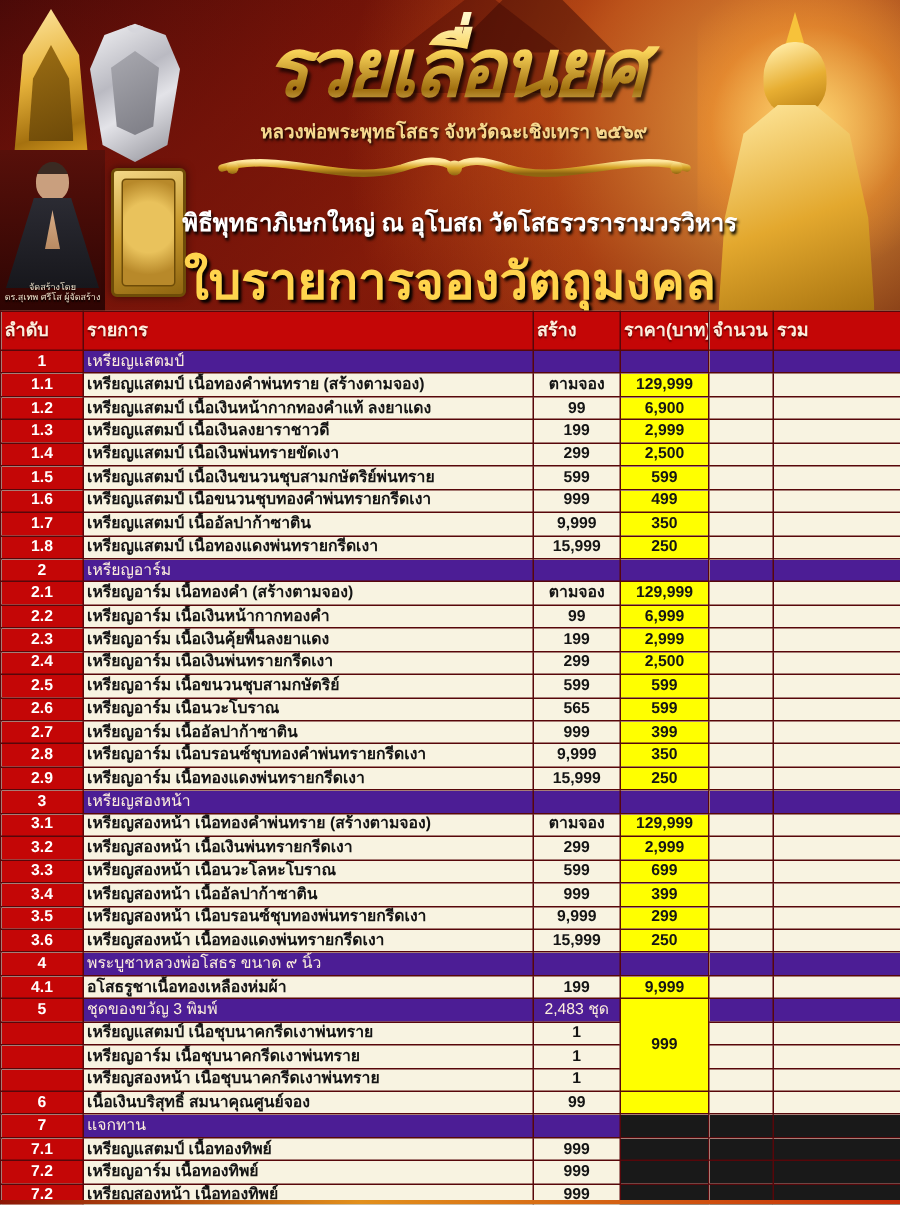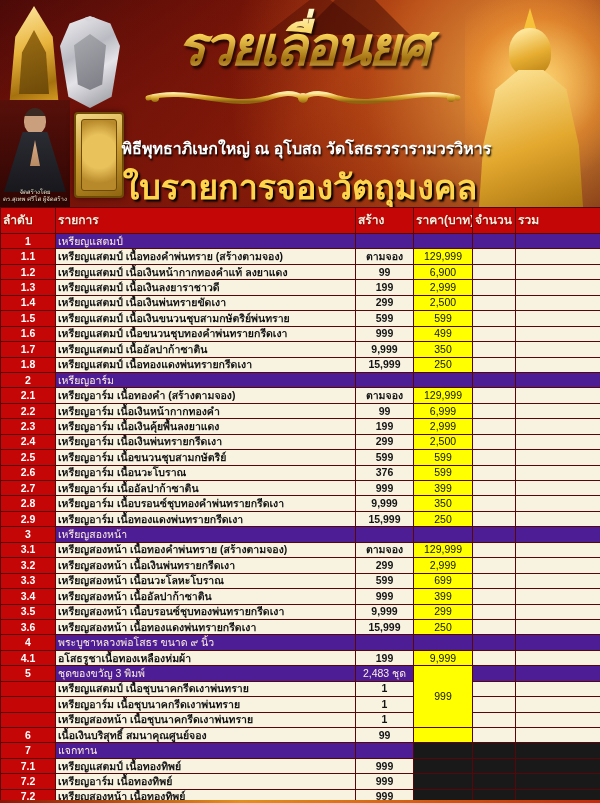--- a/index.html
+++ b/index.html
@@ -74,21 +74,21 @@
   
   table.order { width:600px; border-collapse:collapse; table-layout:fixed; background:#f8f3e1; }
   table.order td, table.order th { border:1px solid #57070a; overflow:hidden; white-space:nowrap;
     font-size:10.5px; line-height:1.05; padding:0 2px; }
   tr.hdr { height:26px; }
   tr.hdr th { background:#c40606; color:#fdeedd; font-size:12px; font-weight:bold; text-align:left; text-shadow:0 1px 1px #600; }
   tr.row { height:15.45px; }
   td.no { background:#c40606; color:#ffffff; font-weight:bold; text-align:center; }
   td.name { background:#f8f3e1; color:#141414; font-weight:bold; text-align:left; padding-left:6px; }
   td.made { background:#f8f3e1; color:#141414; font-weight:bold; text-align:center; }
-  td.price { background:#ffff00; color:#141414; font-weight:normal; text-align:center; }
+  td.price { background:#ffff00; color:#141414; font-weight:bold; text-align:center; }
   td.plain { background:#f8f3e1; }
   tr.sec td.name, tr.sec td.made, tr.sec td.plainsec { background:#4c1d95; color:#fdeedd; font-weight:normal; }
   td.secbg { background:#c40606; }
   td.blackc { background:#191919; border-color:#3a3a3a; }
   td.merged { vertical-align:middle; font-size:12px; }
   .bottom-strip { position:absolute; left:0; bottom:0; width:600px; height:3px;
     background:linear-gradient(90deg,#8c1505,#e2901c 40%,#c42b08); }
 </style>
 </head>
 <body>
@@ -123,20 +123,21 @@
 
     <div class="buddha">
       <div class="glow"></div>
       <div class="flame"></div>
       <div class="head"></div>
       <div class="bodyb"></div>
     </div>
 
     <div class="banner-text">
       <div class="main-title">รวยเลื่อนยศ</div>
+      <div class="sub-title">หลวงพ่อพระพุทธโสธร จังหวัดฉะเชิงเทรา ๒๕๖๙</div>
       <svg class="flourish" width="320" height="24" viewBox="0 0 320 24">
         <defs>
             <linearGradient id="g" x1="0" y1="0" x2="0" y2="1">
           <stop offset="0" stop-color="#ffe9a0"></stop>
               <stop offset=".5" stop-color="#d9a62a"></stop>
               <stop offset="1" stop-color="#8f6510"></stop>
         </linearGradient>
           </defs>
         <path d="M5 12 C45 0 85 24 125 12 C140 7 150 5 160 12 C170 5 180 7 195 12 C235 24 275 0 315 12" stroke="url(#g)" stroke-width="5" fill="none" stroke-linecap="round"></path>
         <circle cx="160" cy="12" r="5" fill="url(#g)"></circle>
@@ -284,21 +285,21 @@
           <td class="no">2.5</td>
           <td class="name">เหรียญอาร์ม เนื้อขนวนชุบสามกษัตริย์</td>
           <td class="made">599</td>
           <td class="price">599</td>
           <td class="plain"></td>
           <td class="plain"></td>
         </tr>
         <tr class="row">
           <td class="no">2.6</td>
           <td class="name">เหรียญอาร์ม เนื้อนวะโบราณ</td>
-          <td class="made">376</td>
+          <td class="made">565</td>
           <td class="price">599</td>
           <td class="plain"></td>
           <td class="plain"></td>
         </tr>
         <tr class="row">
           <td class="no">2.7</td>
           <td class="name">เหรียญอาร์ม เนื้ออัลปาก้าซาติน</td>
           <td class="made">999</td>
           <td class="price">399</td>
           <td class="plain"></td>

